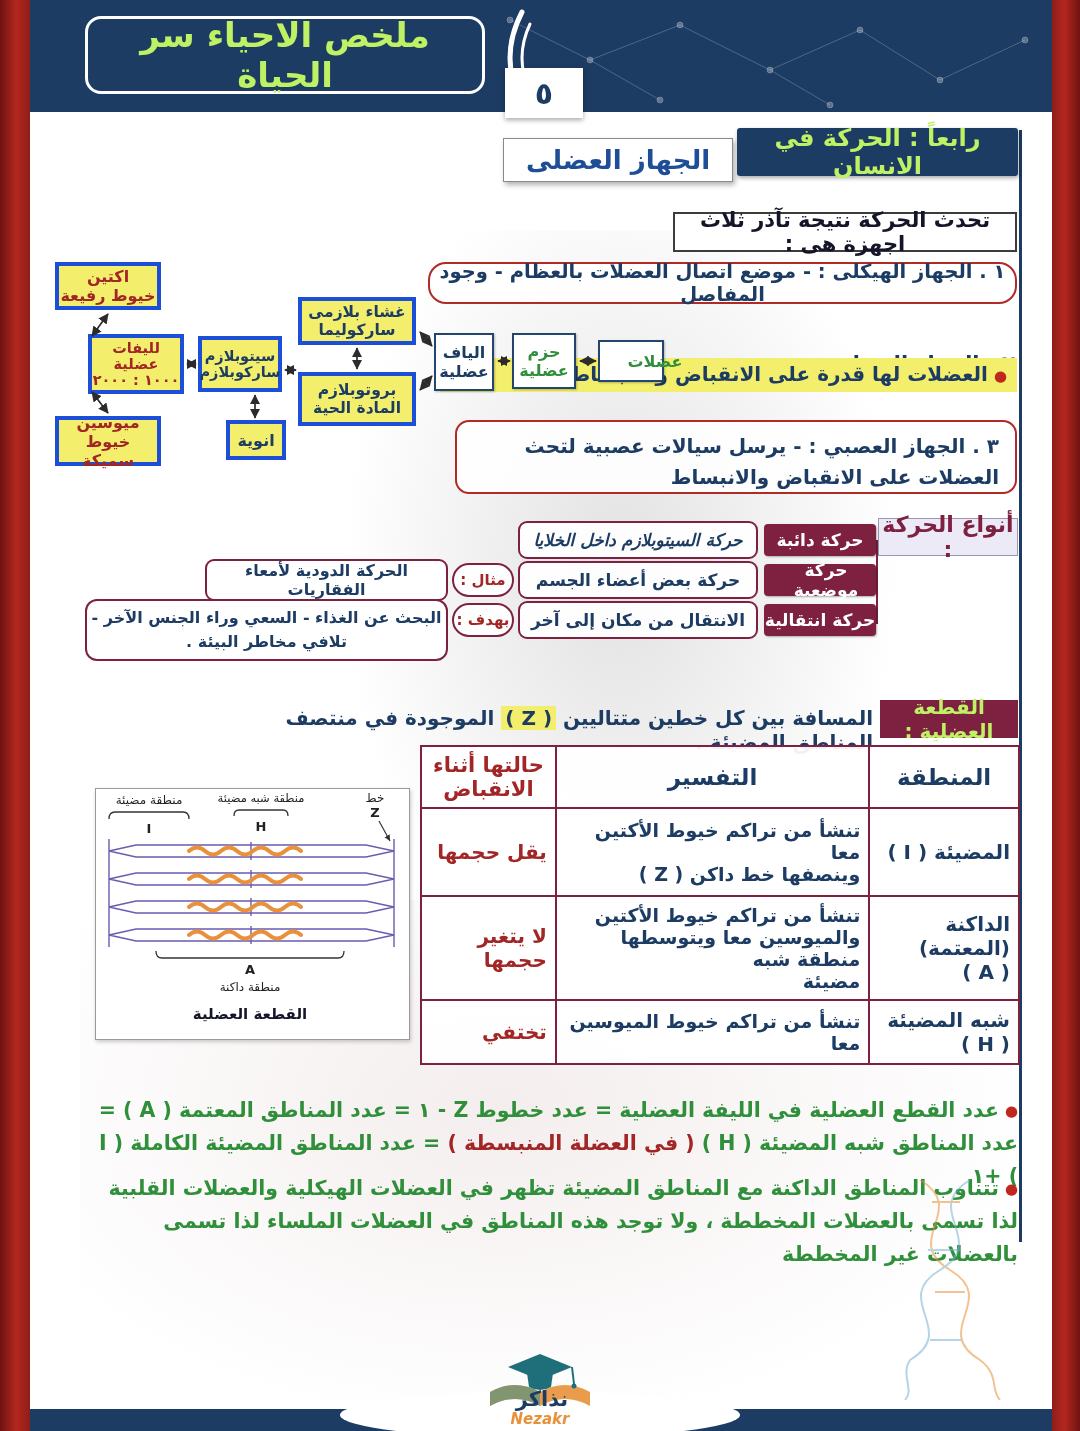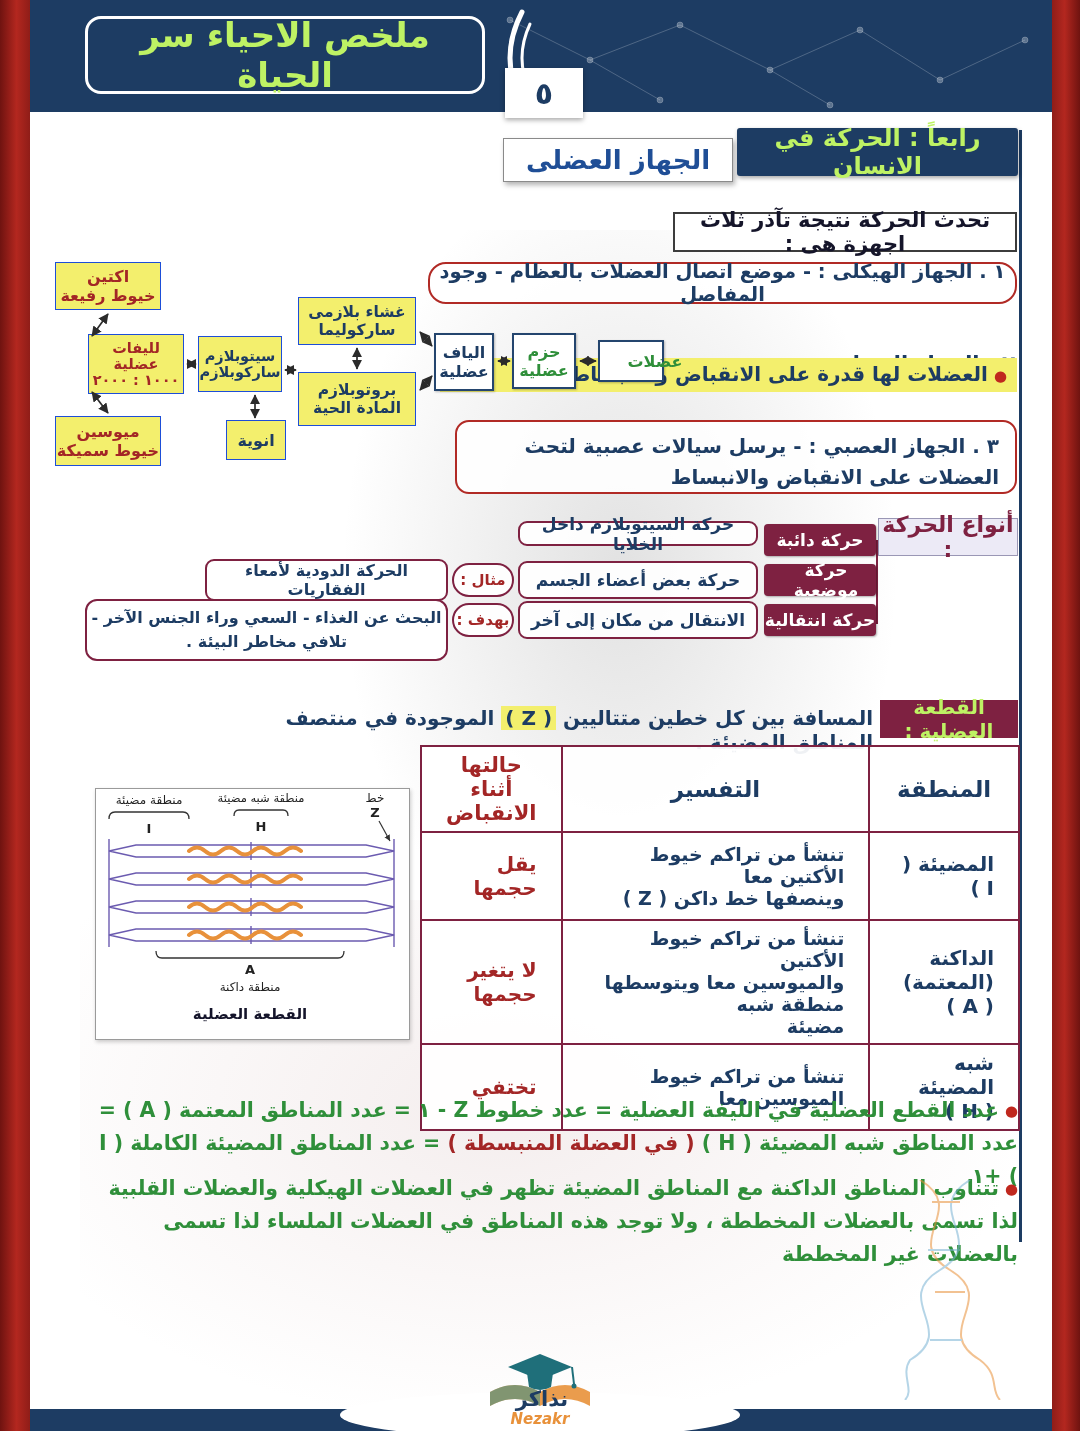--- a/index.html
+++ b/index.html
@@ -5,29 +5,29 @@
   html,body{margin:0;padding:0;background:#e8e8e8;}
   .page{position:relative;width:1080px;height:1431px;background:#ffffff;overflow:hidden;
         font-family:"DejaVu Sans","Liberation Sans",sans-serif;direction:rtl;margin:0 auto;}
   .abs{position:absolute;box-sizing:border-box;}
   .flexc{display:flex;align-items:center;justify-content:center;text-align:center;}
   .pre{white-space:pre-line;}
   .b{font-weight:bold;}
   
   .navy-t{color:#1d3c63;} .red-t{color:#a32626;} .green-t{color:#2f8f3a;} .maroon-t{color:#7e2141;} .blue-t{color:#1f4e96;} .white-t{color:#bef264;}
   
-  .ybox{background:#f3ef6d;border:1px solid #1d4ed8;}
+  .ybox{background:#f3ef6d;border:4px solid #1d4ed8;}
   .wbox{background:#fff;border:2px solid #24456e;box-shadow:1px 1px 2px rgba(0,0,0,.25);}
   .redbox{border:2.5px solid #b12a25;border-radius:18px;background:rgba(255,255,255,.88);}
   .mbadge{background:#7e2141;color:#fff;border-radius:4px;box-shadow:1px 1px 2px rgba(0,0,0,.3);}
   .mobox{border:2px solid #7e2141;border-radius:9px;background:rgba(255,255,255,.92);}
   .moval{border:2px solid #7e2141;border-radius:18px;background:rgba(255,255,255,.92);}
   
   table.sarc{border-collapse:collapse;direction:rtl;background:rgba(255,255,255,.93);}
-  table.sarc th,table.sarc td{border:2.5px solid #7e2141;vertical-align:middle;white-space:pre-line;padding:6px 24px;}
+  table.sarc th,table.sarc td{border:2.5px solid #7e2141;vertical-align:middle;white-space:pre-line;padding:6px 8px;}
   table.sarc th{font-size:23px;}
   .hl-yellow{background:#f3ef6d;padding:0 4px;}
   .bullet{color:#c0281e;font-size:15px;vertical-align:middle;margin-left:6px;}
   .note{font-weight:bold;font-size:20.5px;line-height:1.6;text-align:right;}
 </style>
 </head>
 <body>
 
 <div class="page">
 
@@ -119,21 +119,21 @@
       <line x1="225" y1="145" x2="225" y2="168"></line>
       <line x1="78" y1="64" x2="62" y2="86"></line>
       <line x1="78" y1="163" x2="62" y2="142"></line>
     </g>
   </svg>
 
   <div class="abs flexc b maroon-t" style="left:878px;top:518px;width:140px;height:38px;background:#eceaf6;border:1px solid #9a97b5;font-size:22px;">أنواع الحركة :</div>
   <div class="abs" style="left:876px;top:540px;width:2px;height:84px;background:#7e2141;"></div>
 
   <div class="abs flexc b mbadge" style="left:764px;top:524px;width:112px;height:32px;font-size:17px;">حركة دائبة</div>
-  <div class="abs flexc b navy-t mobox" style="left:518px;top:521px;width:240px;height:25px;font-size:17px;">حركة السيتوبلازم داخل الخلايا</div>
+  <div class="abs flexc b navy-t mobox" style="left:518px;top:521px;width:240px;height:38px;font-size:17px;font-style:italic;">حركة السيتوبلازم داخل الخلايا</div>
 
   <div class="abs flexc b mbadge" style="left:764px;top:564px;width:112px;height:32px;font-size:17px;padding-left:12px;">حركة موضعية</div>
   <div class="abs flexc b navy-t mobox" style="left:518px;top:561px;width:240px;height:38px;font-size:17px;">حركة بعض أعضاء الجسم</div>
   <div class="abs flexc b red-t moval" style="left:452px;top:563px;width:62px;height:34px;font-size:15px;">مثال :</div>
   <div class="abs flexc b navy-t mobox" style="left:205px;top:559px;width:243px;height:42px;font-size:16px;">الحركة الدودية لأمعاء الفقاريات</div>
 
   <div class="abs flexc b mbadge" style="left:764px;top:604px;width:112px;height:32px;font-size:17px;">حركة انتقالية</div>
   <div class="abs flexc b navy-t mobox" style="left:518px;top:601px;width:240px;height:38px;font-size:17px;">الانتقال من مكان إلى آخر</div>
   <div class="abs flexc b red-t moval" style="left:452px;top:603px;width:62px;height:34px;font-size:15px;">بهدف :</div>
   <div class="abs flexc b navy-t pre mobox" style="left:85px;top:599px;width:363px;height:62px;font-size:16px;line-height:1.5;border-radius:12px;">البحث عن الغذاء - السعي وراء الجنس الآخر -

